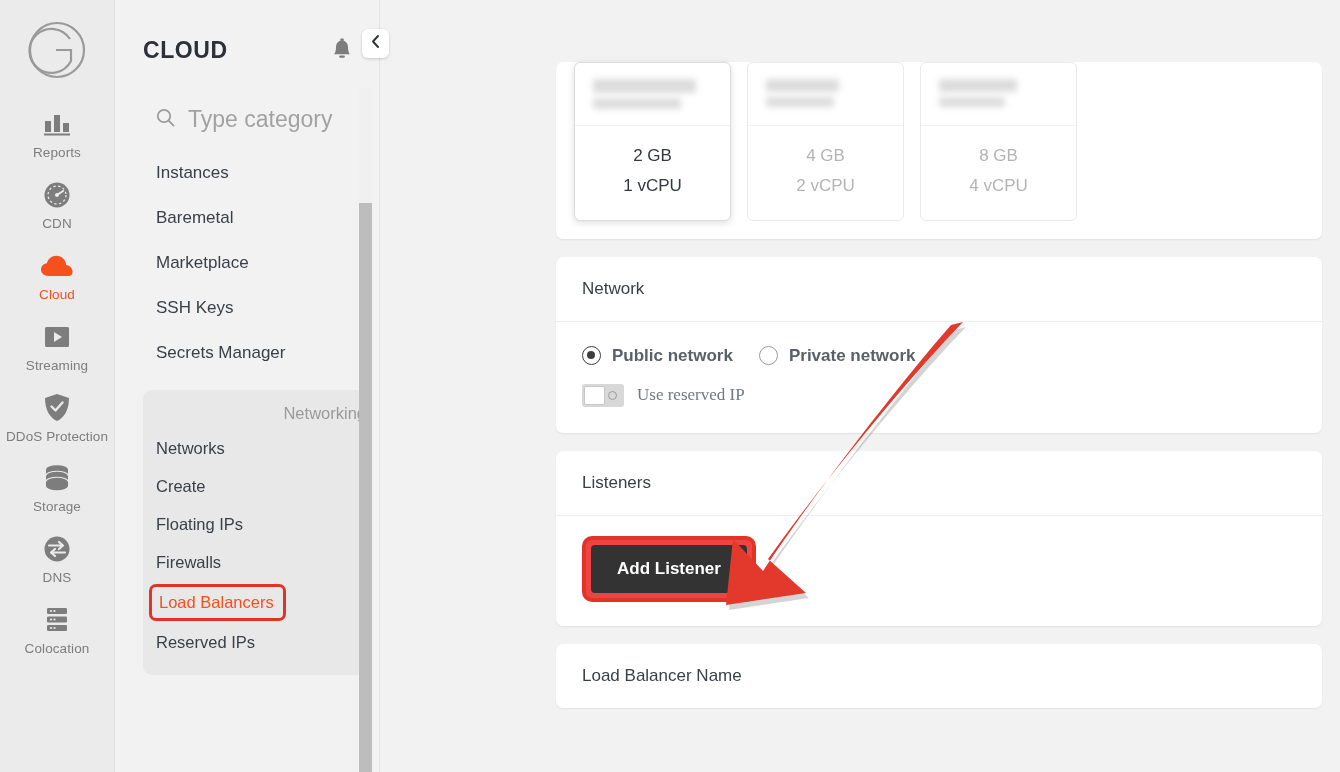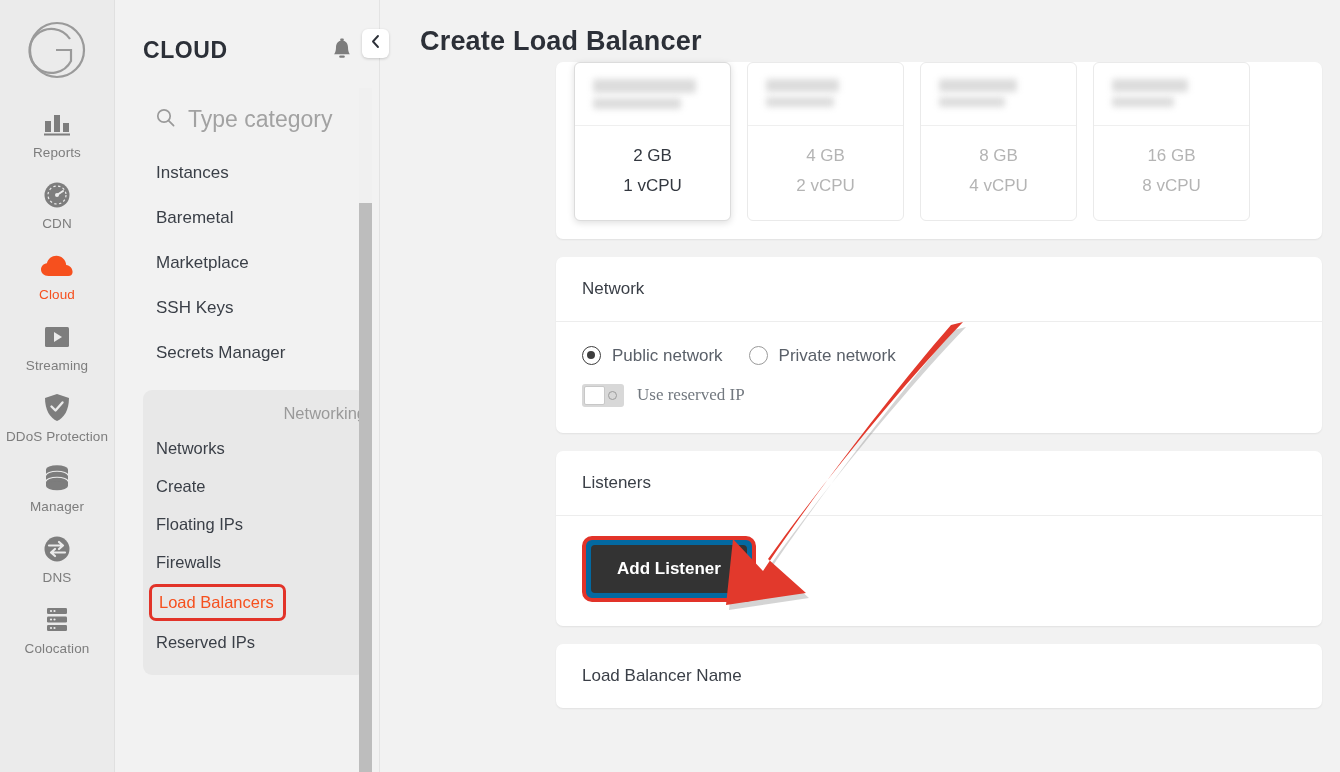--- a/index.html
+++ b/index.html
@@ -144,21 +144,21 @@
     box-shadow: 0 2px 7px rgba(0,0,0,.13);
   }
   .flavor-price { height: 63px; border-bottom: 1px solid #efefef; padding: 16px 18px 0; }
   .blur-line { background: #dcdcdc; border-radius: 2px; filter: blur(3.2px); margin-bottom: 5px; }
   .flavor-specs { padding: 15px 0 19px; text-align: center; }
   .flavor-specs div { font-size: 17px; color: #b4b4b4; line-height: 1.75; }
   .flavor.selected .flavor-specs div { color: #333840; }
 
   
   .radio-row { display: flex; align-items: center; gap: 26px; margin-bottom: 18px; }
-  .radio-opt { display: flex; align-items: center; gap: 11px; cursor: pointer; }
+  .radio-opt { display: flex; align-items: center; gap: 11px; cursor: pointer; font-weight: bold; }
   .radio {
     width: 19px; height: 19px; border-radius: 50%;
     border: 1.6px solid #9a9a9a; position: relative; flex: 0 0 19px;
   }
   .radio.checked { border-color: #3e3e3e; }
   .radio.checked::after {
     content: ""; position: absolute; left: 4px; top: 4px;
     width: 8px; height: 8px; border-radius: 50%; background: #3e3e3e;
   }
   .radio-lbl { font-size: 17px; color: #5a6069; }
@@ -187,21 +187,21 @@
     border: none; border-radius: 4px;
     font-family: "Liberation Sans", sans-serif;
     font-size: 17px; font-weight: 700;
     padding: 14px 26px; cursor: pointer;
   }
   .btn-highlight {
     display: inline-block;
     border: 4px solid #e23329;
     border-radius: 10px;
     padding: 5px;
-    background: #0369a1;
+    background: #ef4444;
   }
 
   
   .arrow-layer {
     position: absolute; inset: 0; pointer-events: none; z-index: 30;
   }
 </style>
 </head>
 <body>
 
@@ -273,21 +273,21 @@
         <svg width="28" height="28" viewBox="0 0 28 28">
           <ellipse cx="14" cy="5.5" rx="11" ry="4.2" fill="#7d7d7d"></ellipse>
           <rect x="3" y="5.5" width="22" height="6" fill="#7d7d7d"></rect>
           <ellipse cx="14" cy="11.5" rx="11" ry="4.2" fill="#7d7d7d" stroke="#ebebeb" stroke-width="1.1"></ellipse>
           <rect x="3" y="11.5" width="22" height="6" fill="#7d7d7d"></rect>
           <ellipse cx="14" cy="17.5" rx="11" ry="4.2" fill="#7d7d7d" stroke="#ebebeb" stroke-width="1.1"></ellipse>
           <rect x="3" y="17.5" width="22" height="4.5" fill="#7d7d7d"></rect>
           <ellipse cx="14" cy="22" rx="11" ry="4.2" fill="#7d7d7d"></ellipse>
         </svg>
       </span>
-      <span class="rail-label">Manager</span>
+      <span class="rail-label">Storage</span>
     </div>
 
     <div class="rail-item">
       <span class="rail-icon">
         <svg width="28" height="28" viewBox="0 0 28 28">
           <circle cx="14" cy="14" r="12.5" fill="#7d7d7d"></circle>
           <path d="M6 10.5 L19 10.5 M16 7 L20 10.5 L16 14" fill="none" stroke="#ebebeb" stroke-width="2.2" stroke-linecap="round" stroke-linejoin="round"></path>
           <path d="M22 17.5 L9 17.5 M12 14 L8 17.5 L12 21" fill="none" stroke="#ebebeb" stroke-width="2.2" stroke-linecap="round" stroke-linejoin="round"></path>
         </svg>
       </span>
@@ -363,23 +363,20 @@
 
   <div class="collapse-btn">
     <span>
       <svg width="13" height="15" viewBox="0 0 13 15">
         <path d="M9 2 L4 7.5 L9 13" fill="none" stroke="#2c3038" stroke-width="1.9" stroke-linecap="round" stroke-linejoin="round"></path>
       </svg>
     </span>
   </div>
 
   <div class="main">
-    <div class="main-head">
-      <div class="page-title">Create Load Balancer</div>
-    </div>
 
     <div class="content">
 
       <div class="card" style="margin-top:-14px;">
         <div class="flavor-wrap">
 
           <div class="flavor selected">
             <div class="flavor-price">
               <div class="blur-line" style="width:103px;height:14px;"></div>
               <div class="blur-line" style="width:88px;height:11px;"></div>
@@ -405,30 +402,20 @@
             <div class="flavor-price">
               <div class="blur-line" style="width:78px;height:13px;"></div>
               <div class="blur-line" style="width:66px;height:10px;"></div>
             </div>
             <div class="flavor-specs">
               <div>8 GB</div>
               <div>4 vCPU</div>
             </div>
           </div>
 
-          <div class="flavor">
-            <div class="flavor-price">
-              <div class="blur-line" style="width:76px;height:13px;"></div>
-              <div class="blur-line" style="width:62px;height:10px;"></div>
-            </div>
-            <div class="flavor-specs">
-              <div>16 GB</div>
-              <div>8 vCPU</div>
-            </div>
-          </div>
 
         </div>
       </div>
 
       <div class="card">
         <div class="card-head">Network</div>
         <div class="card-body">
           <div class="radio-row">
             <div class="radio-opt">
               <span class="radio checked"></span>

